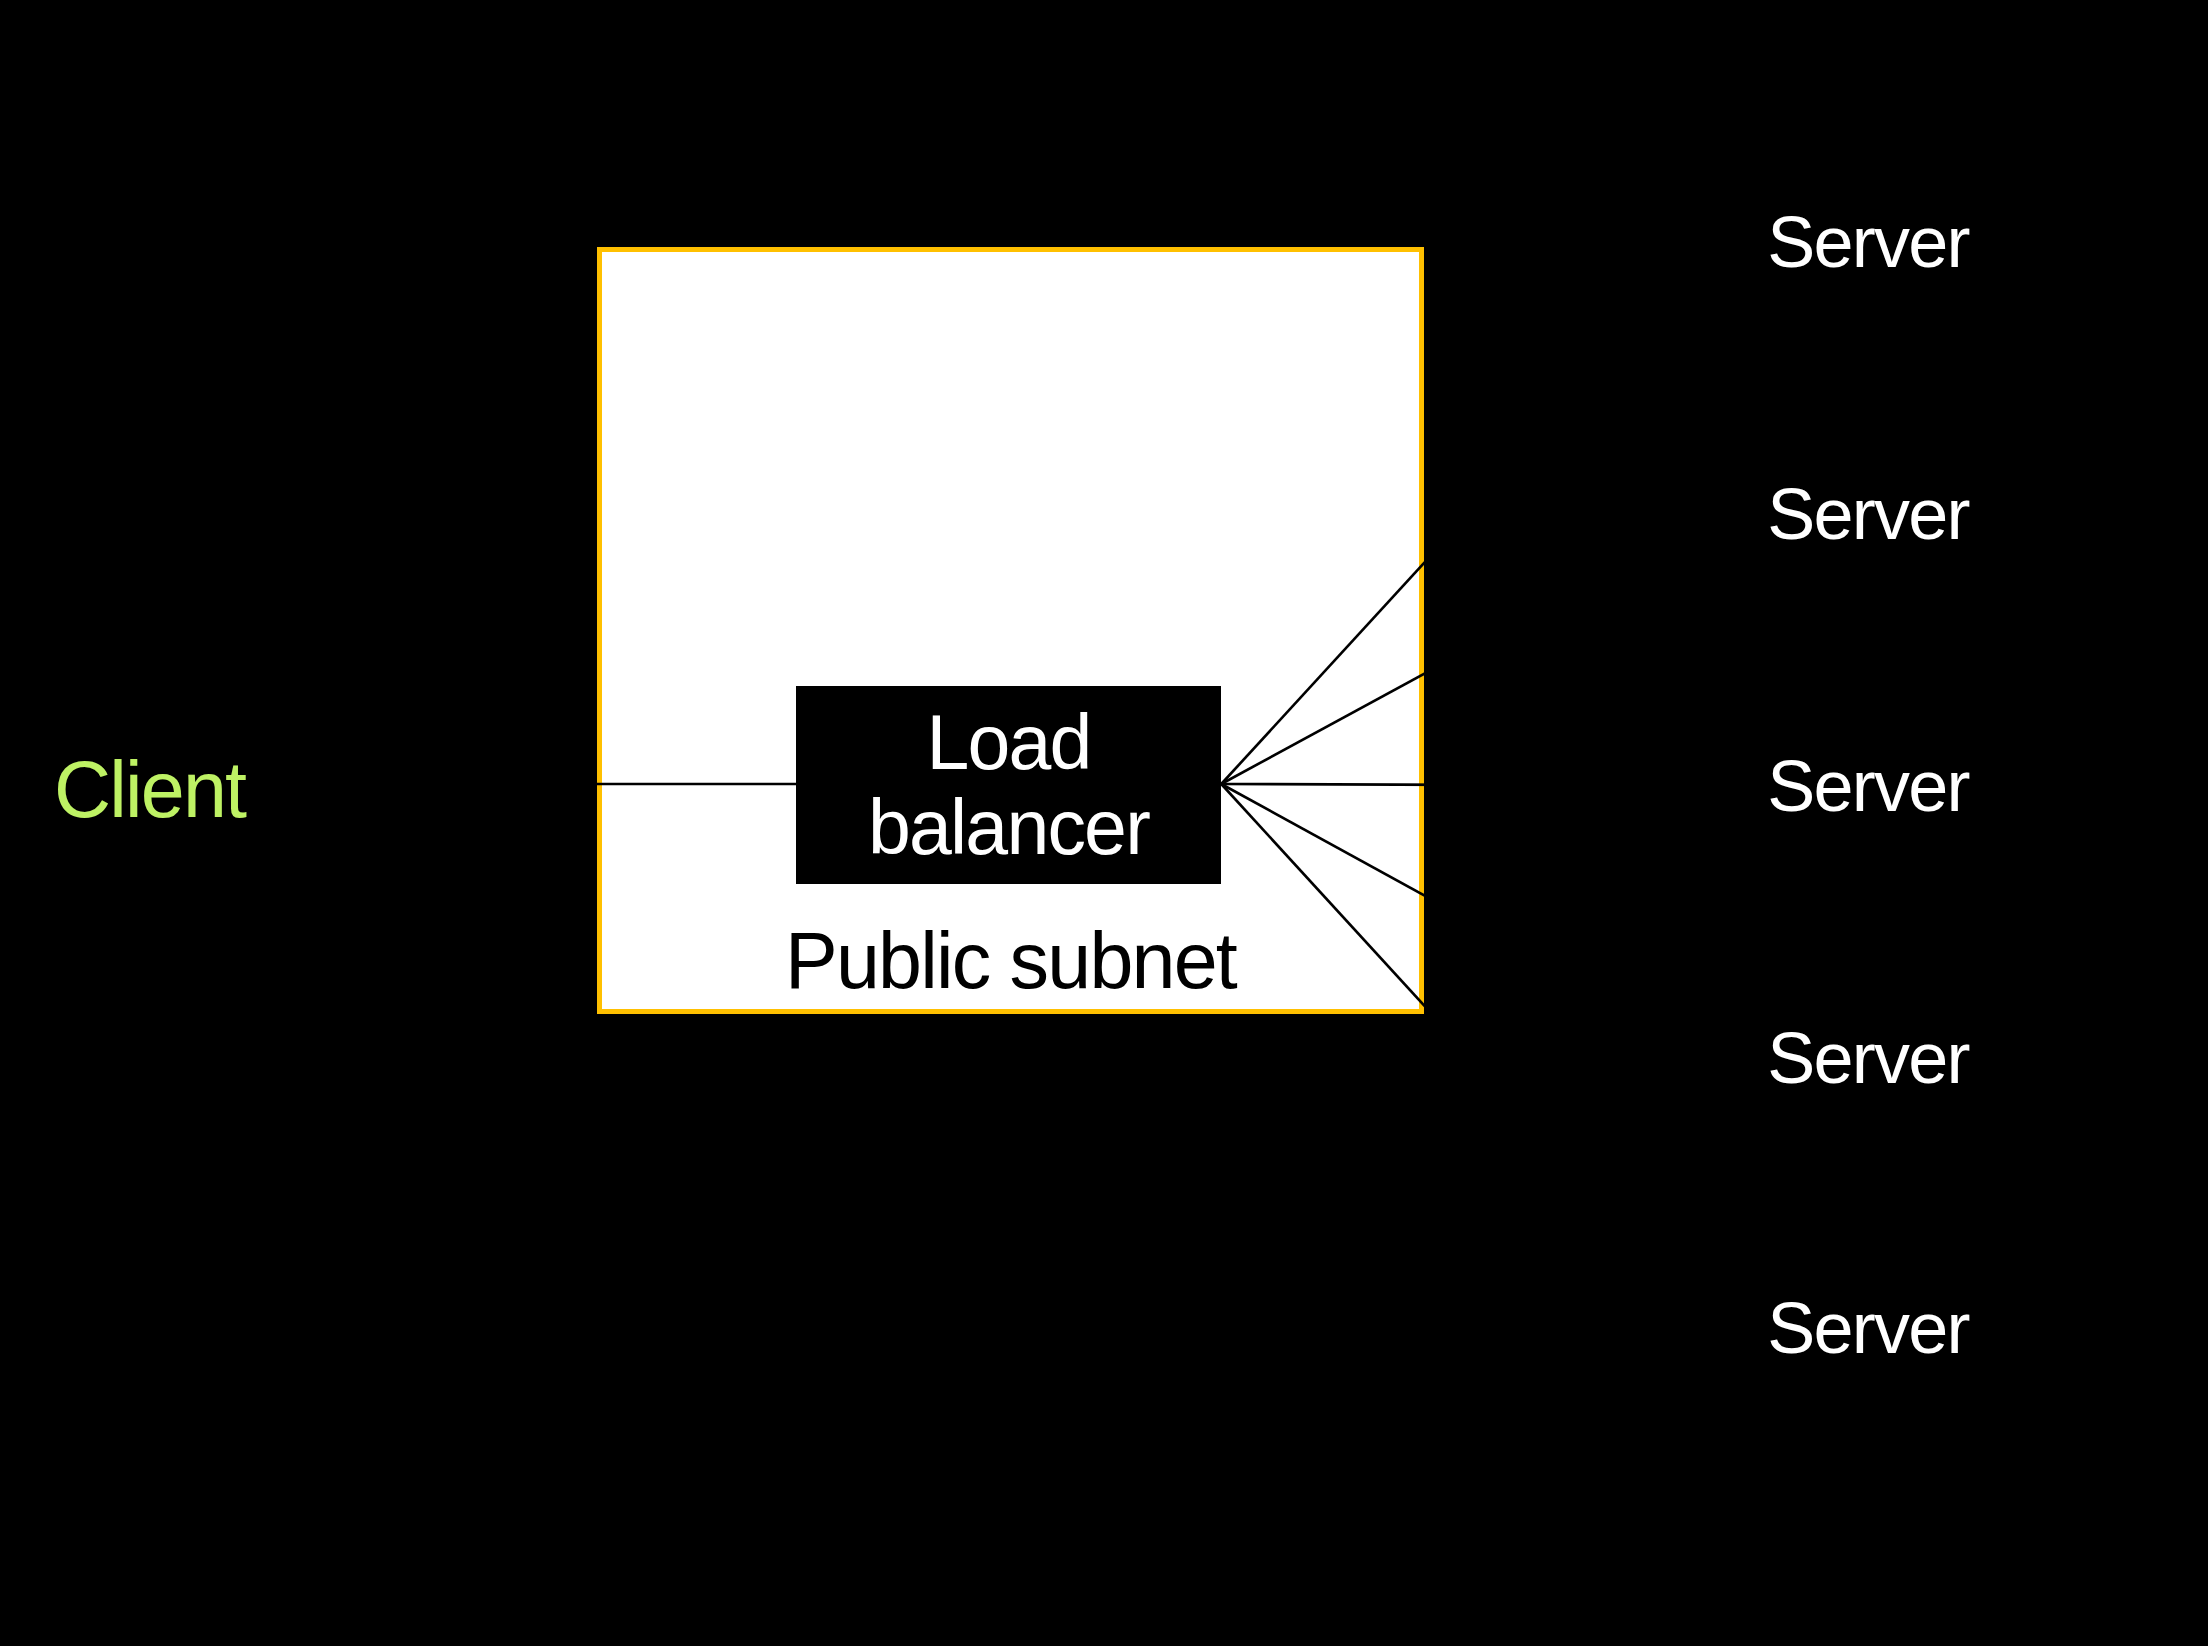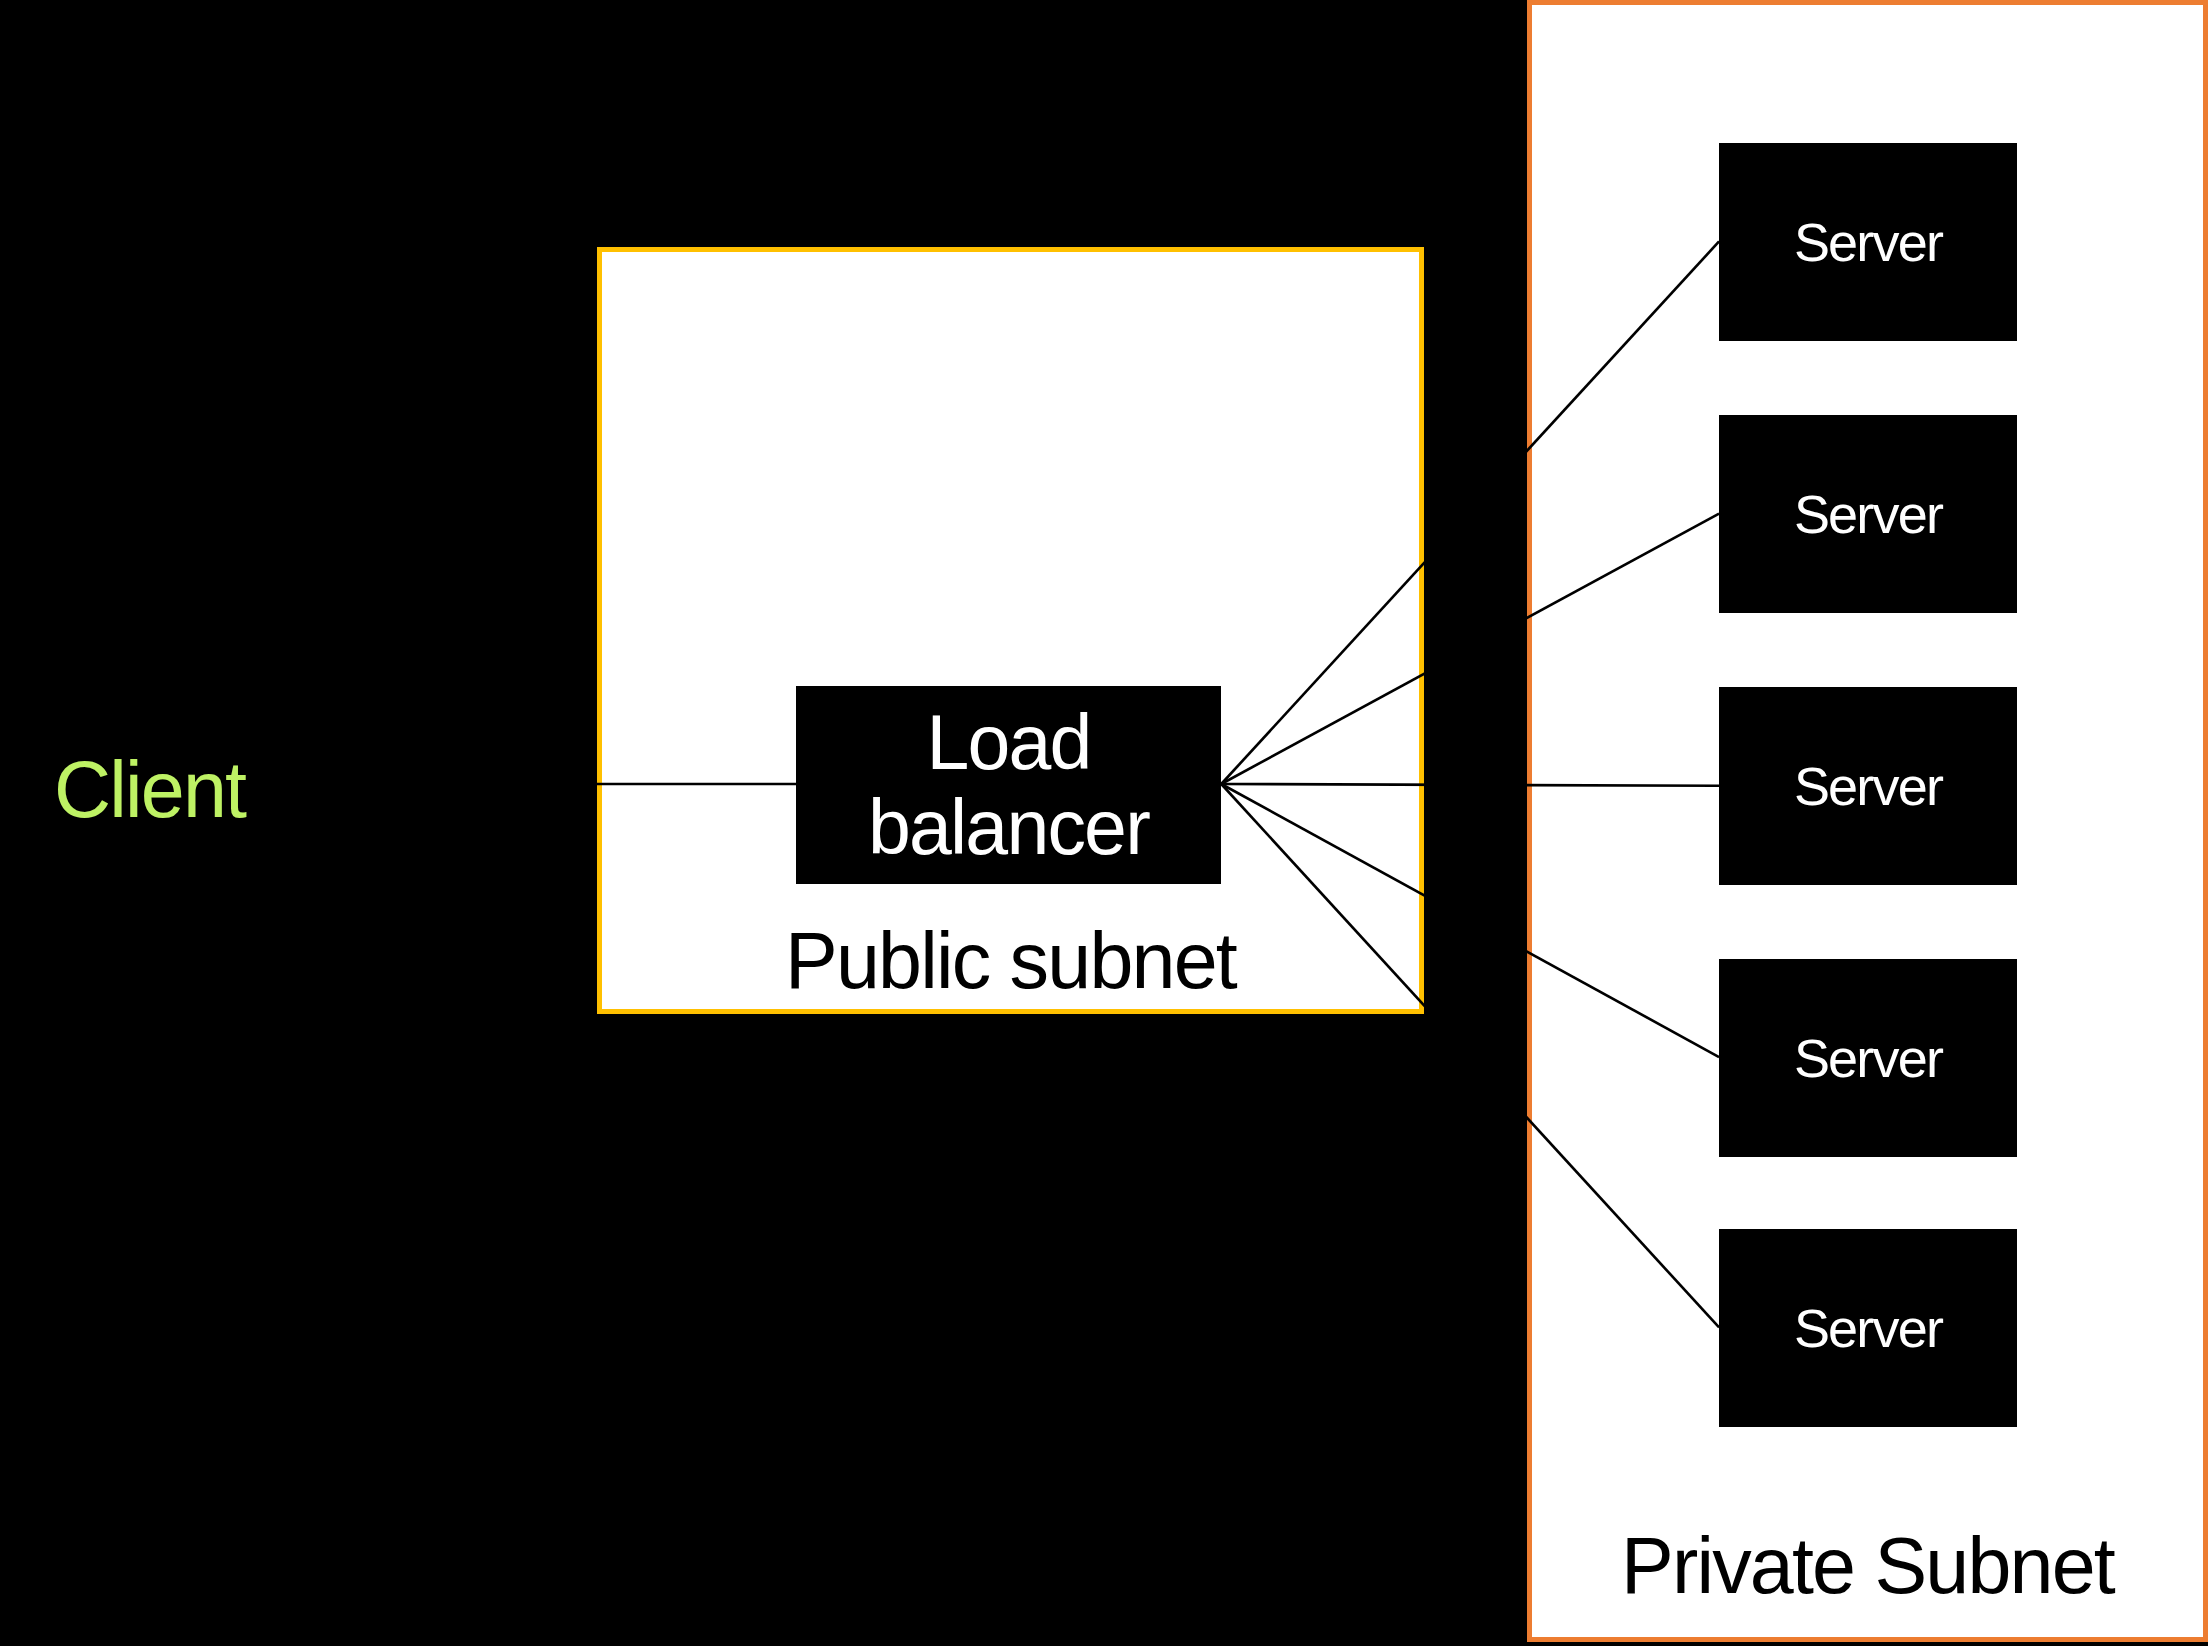--- a/index.html
+++ b/index.html
@@ -81,21 +81,21 @@
     height: 198px;
     font-size: 77px;
     line-height: 1.1;
     letter-spacing: -1.8px;
     padding: 4px 37px;
   }
   .node-server {
     left: 1719px;
     width: 298px;
     height: 198px;
-    font-size: 54px;
+    font-size: 72px;
     letter-spacing: -1.8px;
     white-space: nowrap;
   }
   .server-1 { top: 143px; }
   .server-2 { top: 415px; }
   .server-3 { top: 687px; }
   .server-4 { top: 959px; }
   .server-5 { top: 1229px; }
 
   .client-label {
@@ -112,23 +112,20 @@
 </style>
 </head>
 <body>
 
 <div class="canvas">
 
   <div class="subnet subnet-public">
     <div class="subnet-label">Public subnet</div>
   </div>
 
-  <div class="subnet subnet-private">
-    <div class="subnet-label">Private Subnet</div>
-  </div>
 
   <svg class="edges-layer" viewBox="0 0 2516 1876">
     <line x1="285" y1="893" x2="907" y2="893"></line>
     <line x1="1391" y1="893" x2="1958" y2="275"></line>
     <line x1="1391" y1="893" x2="1958" y2="585"></line>
     <line x1="1391" y1="893" x2="1958" y2="895"></line>
     <line x1="1391" y1="893" x2="1958" y2="1204"></line>
     <line x1="1391" y1="893" x2="1958" y2="1512"></line>
   </svg>
 

